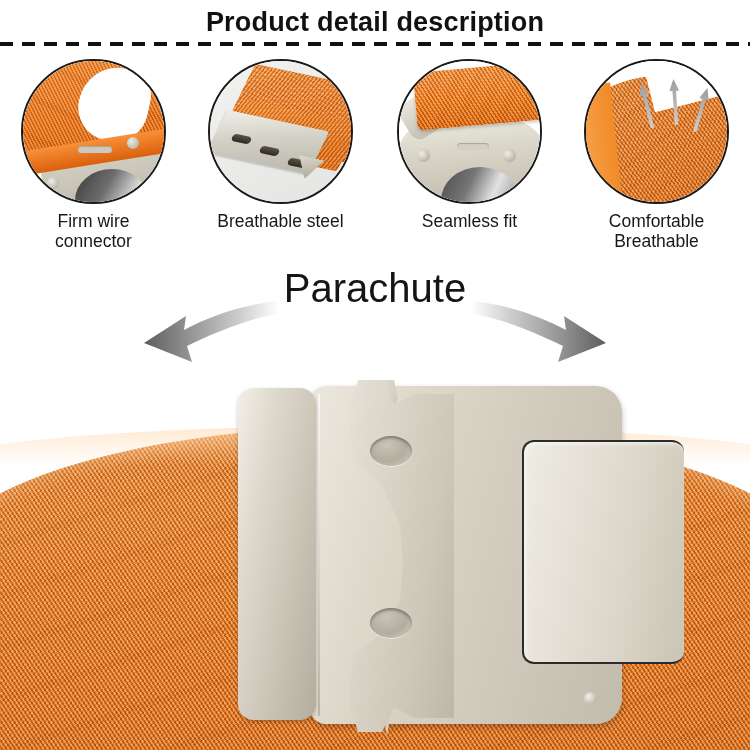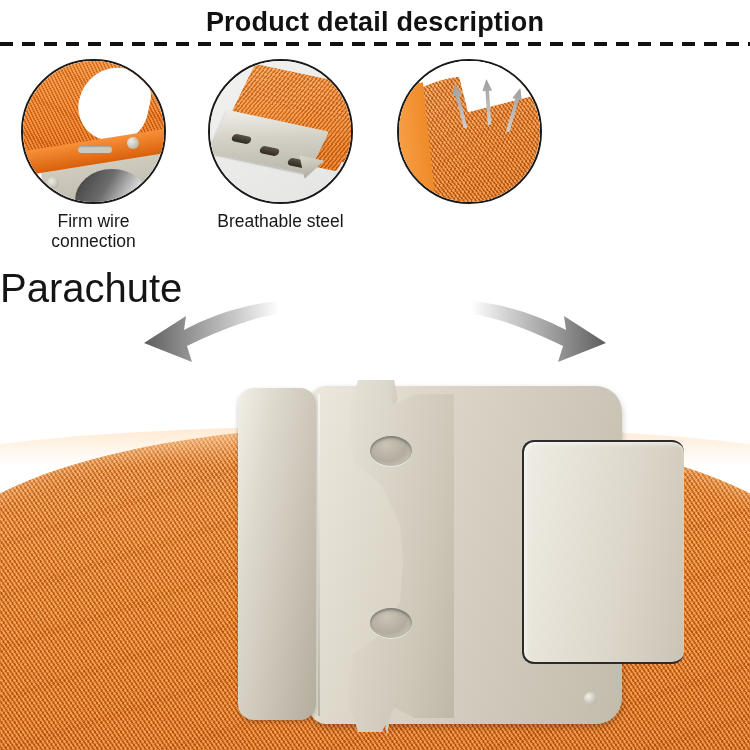--- a/index.html
+++ b/index.html
@@ -132,21 +132,21 @@
     transform:rotate(-14deg);background:#fff;}
   .arrow-up{position:absolute;width:10px;height:46px;
     background:linear-gradient(180deg,#9d9d9d,#cfcfcf);
     clip-path:polygon(50% 0,100% 26%,68% 26%,68% 100%,32% 100%,32% 26%,0 26%);}
   .arrow-up.a1{left:56px;top:22px;transform:rotate(-14deg);}
   .arrow-up.a2{left:84px;top:18px;transform:rotate(-4deg);}
   .arrow-up.a3{left:110px;top:26px;transform:rotate(16deg);}
 
   
   #center-heading{
-    position:absolute;left:0;top:266px;width:750px;text-align:left;
+    position:absolute;left:0;top:266px;width:750px;text-align:center;
     font-size:40px;line-height:44px;color:#151515;font-weight:normal;
     font-family:"Liberation Sans","DejaVu Sans",sans-serif;
   }
   #center-heading span{display:block;}
   #arrow-left{position:absolute;left:140px;top:296px;width:140px;height:72px;}
   #arrow-right{position:absolute;left:470px;top:296px;width:140px;height:72px;}
 
   
   #photo{position:absolute;left:0;top:380px;width:750px;height:370px;
     background:#fff;overflow:hidden;}
@@ -239,21 +239,21 @@
           <div class="t1-band"></div>
           <div class="t1-gap"></div>
           <div class="t1-band-edge"></div>
           <div class="t1-sensor"></div>
           <div class="t1-screw1"></div>
           <div class="t1-screw2"></div>
         </div>
       </div>
       <div class="feature-label">
         <span>Firm wire</span>
-        <span>connection</span>
+        <span>connector</span>
       </div>
     </div>
 
     <div class="feature">
       <div class="thumb">
         <div class="thumb-inner">
           <div class="t2-bg"></div>
           <div class="t2-band"></div>
           <div class="t2-band2"></div>
           <div class="t2-conn"></div>
@@ -261,33 +261,55 @@
           <div class="t2-slot s2"></div>
           <div class="t2-slot s3"></div>
           <div class="t2-tip"></div>
         </div>
       </div>
       <div class="feature-label">
         <span>Breathable steel</span>
       </div>
     </div>
 
+    <div class="feature">
+      <div class="thumb">
+        <div class="thumb-inner">
+          <div class="t3-bg"></div>
+          <div class="t3-case"></div>
+          <div class="t3-dark"></div>
+          <div class="t3-band-left"></div>
+          <div class="t3-band"></div>
+          <div class="t3-sensor"></div>
+          <div class="t3-sc1"></div>
+          <div class="t3-sc2"></div>
+        </div>
+      </div>
+      <div class="feature-label">
+        <span>Seamless fit</span>
+        <span></span>
+      </div>
+    </div>
 
     <div class="feature">
       <div class="thumb">
         <div class="thumb-inner">
           <div class="t4-bg"></div>
           <div class="t4-mesh"></div>
           <div class="t4-edge"></div>
           <div class="t4-white"></div>
           <div class="arrow-up a1"></div>
           <div class="arrow-up a2"></div>
           <div class="arrow-up a3"></div>
         </div>
       </div>
+      <div class="feature-label">
+        <span>Comfortable</span>
+        <span>Breathable</span>
+      </div>
     </div>
   </div>
 
   <div id="center-heading">
     <span>Parachute</span>
   </div>
 
   <svg id="arrow-left" viewBox="0 0 140 72">
     <defs>
       <linearGradient id="gl" x1="1" y1="0" x2="0" y2="0">

